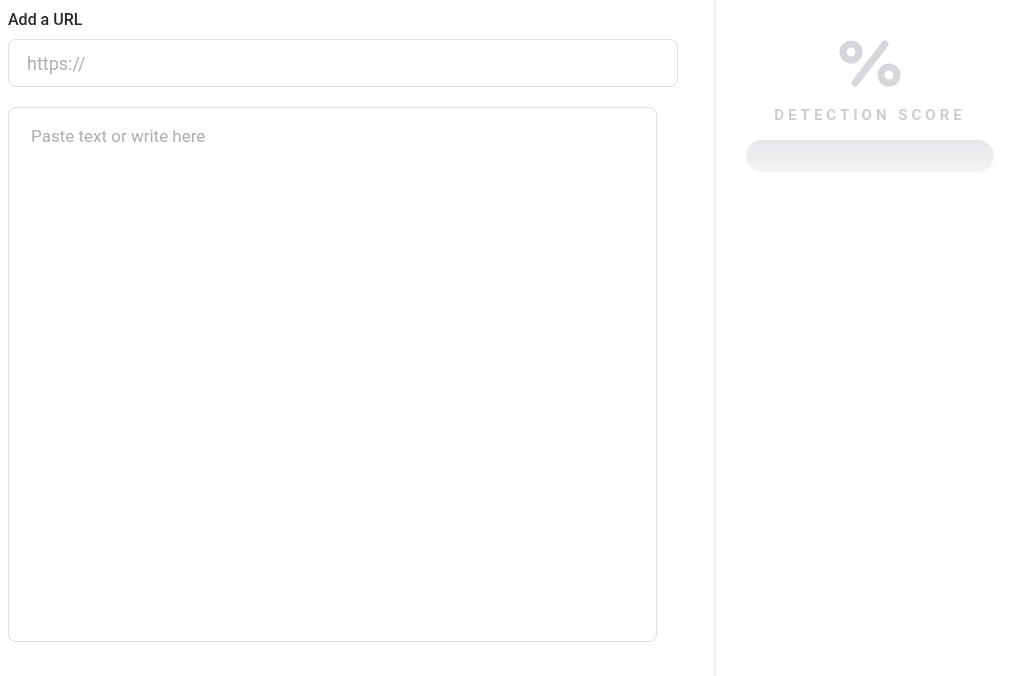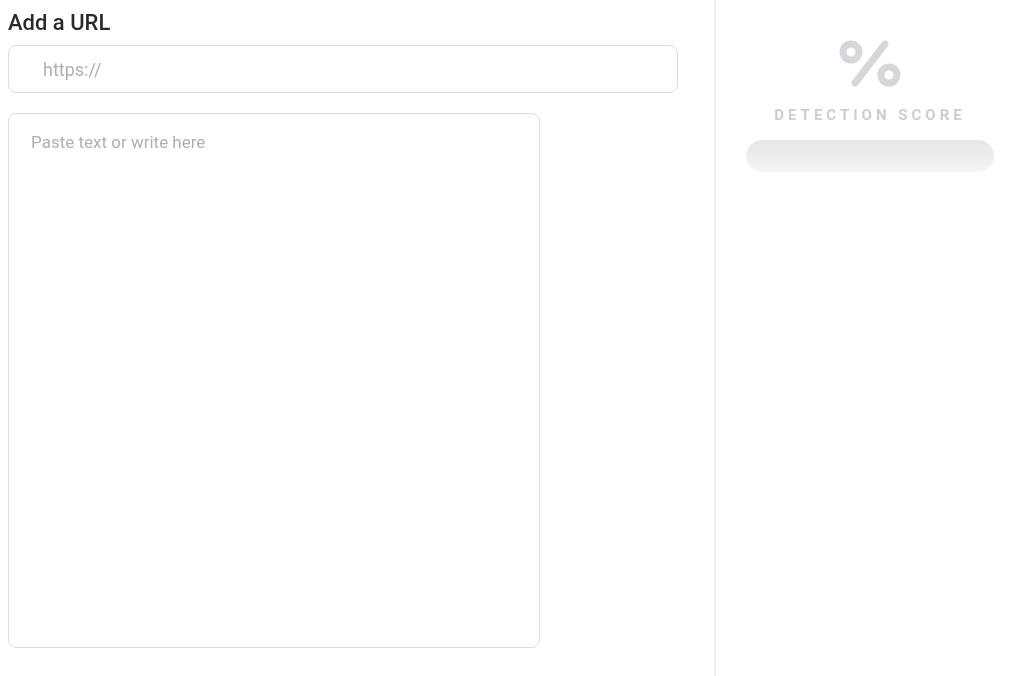--- a/index.html
+++ b/index.html
@@ -22,42 +22,42 @@
       height: 100%;
     }
     .side-panel {
       flex: 1;
       padding: 38px 8px 0 8px;
       display: flex;
       flex-direction: column;
       align-items: center;
     }
     .label {
-      font-size: 22px;
+      font-size: 16px;
       font-weight: 500;
       color: #2a2a2a;
       margin-bottom: 10px;
     }
     .url-input {
       width: 670px;
       height: 48px;
       border: 1px solid #dddddd;
       border-radius: 8px;
-      padding: 0 34px;
+      padding: 0 18px;
       font-size: 18px;
       font-family: inherit;
       color: #0369a1;
       outline: none;
       margin-bottom: 20px;
     }
     .url-input::placeholder {
       color: #b0b0b0;
     }
     .text-area {
-      width: 532px;
+      width: 649px;
       height: 535px;
       border: 1px solid #dddddd;
       border-radius: 8px;
       padding: 18px 22px;
       font-size: 17px;
       font-family: inherit;
       color: #333;
       outline: none;
       resize: none;
     }

